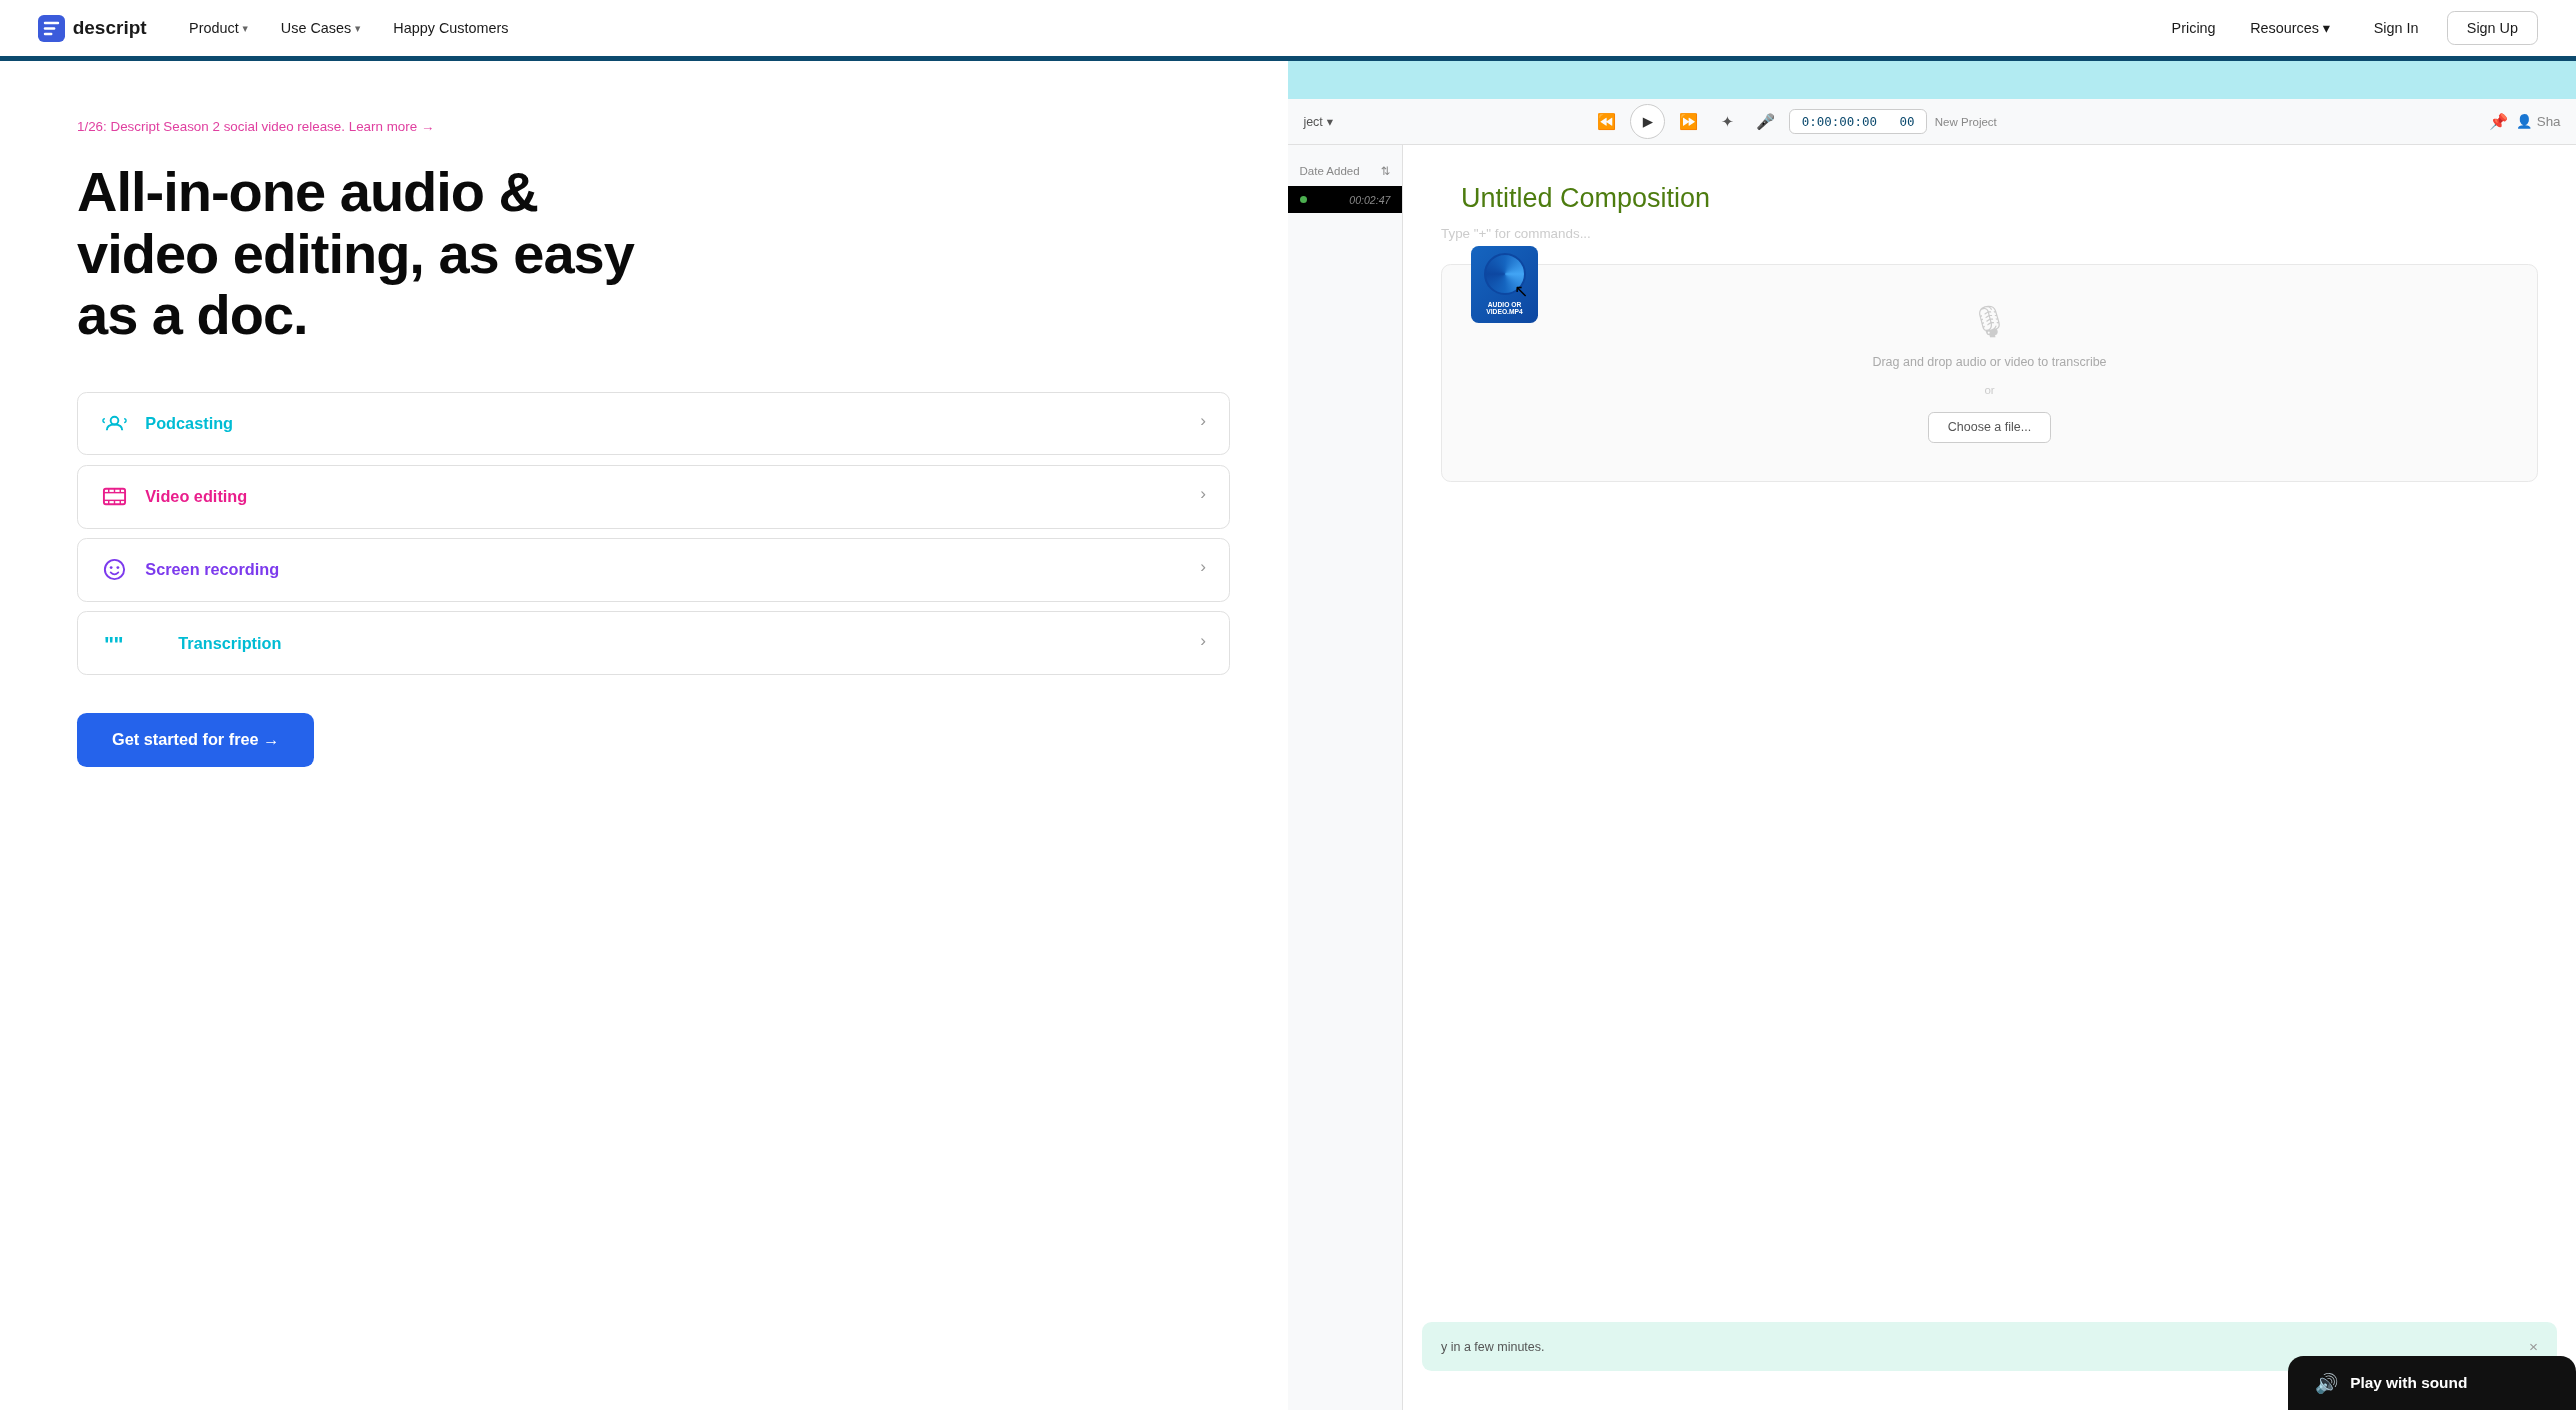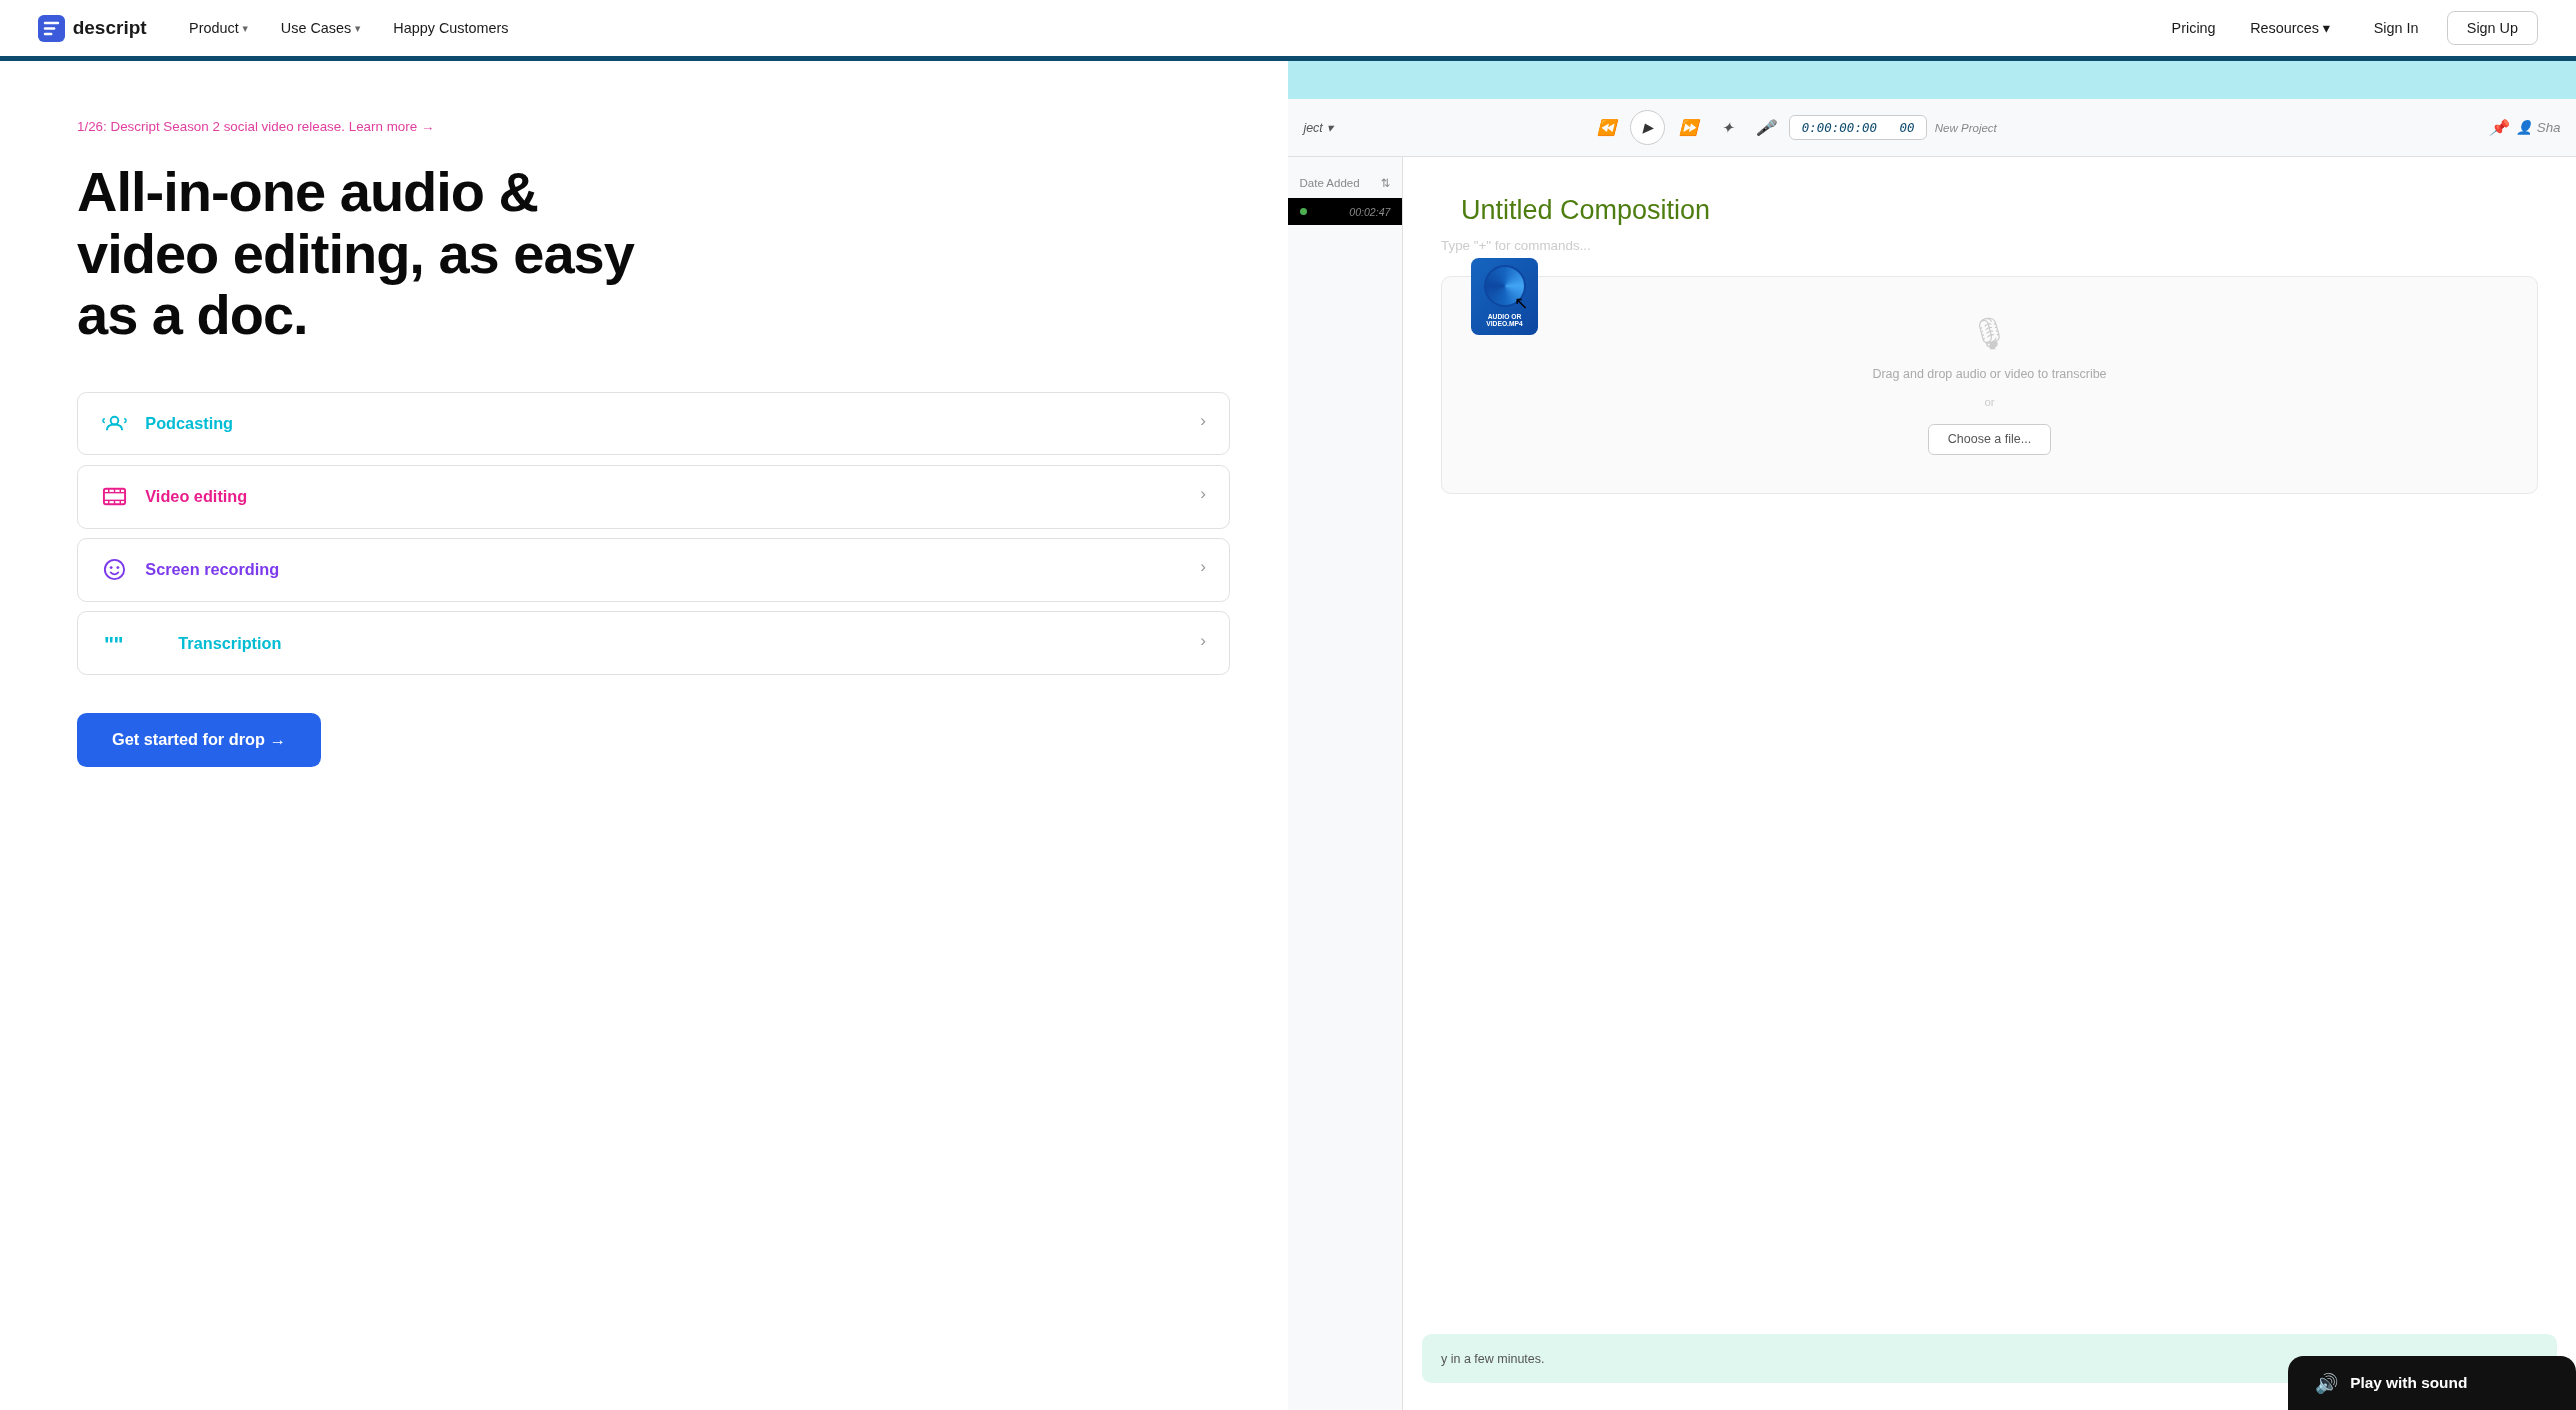--- a/index.html
+++ b/index.html
@@ -91,23 +91,22 @@
     }
 
     .app-mockup {
       position: absolute; top: 0; left: 0; right: 0; bottom: 0;
       overflow: hidden;
     }
 
     
     .app-toolbar {
       background: #f8f9fa; border-bottom: 1px solid #e0e0e0;
-      height: 58px; display: flex; align-items: center; padding: 0 15.4px;
+      height: 46px; display: flex; align-items: center; padding: 0 15.4px;
       gap: 25px;
-      font-style: italic;
     }
     .toolbar-project { font-size: 12.5px; color: #555; display: flex; align-items: center; gap: 3.8px; }
     .toolbar-controls { display: flex; align-items: center; gap: 7.7px; margin: 0 auto; }
     .toolbar-btn {
       width: 31px; height: 31px; display: flex; align-items: center; justify-content: center;
       border-radius: 5.8px; cursor: pointer; color: #555; font-size: 15.4px;
     }
     .toolbar-play {
       width: 35px; height: 35px; border-radius: 50%; background: #fff;
       border: 1.4px solid #ccc; display: flex; align-items: center; justify-content: center;
@@ -336,21 +335,21 @@
             </svg>
           </div>
           <span class="feature-label transcription-color">Transcription</span>
         </div>
         <span class="feature-chevron">›</span>
       </div>
 
     </div>
 
     <a class="btn-cta" href="#">
-      <span>Get started for drop →</span>
+      <span>Get started for free →</span>
     </a>
   </div>
 
   <div class="right-panel">
     <div class="app-mockup">
 
       <div class="cyan-bar"></div>
 
       <div class="app-toolbar">
         <div class="toolbar-project">

